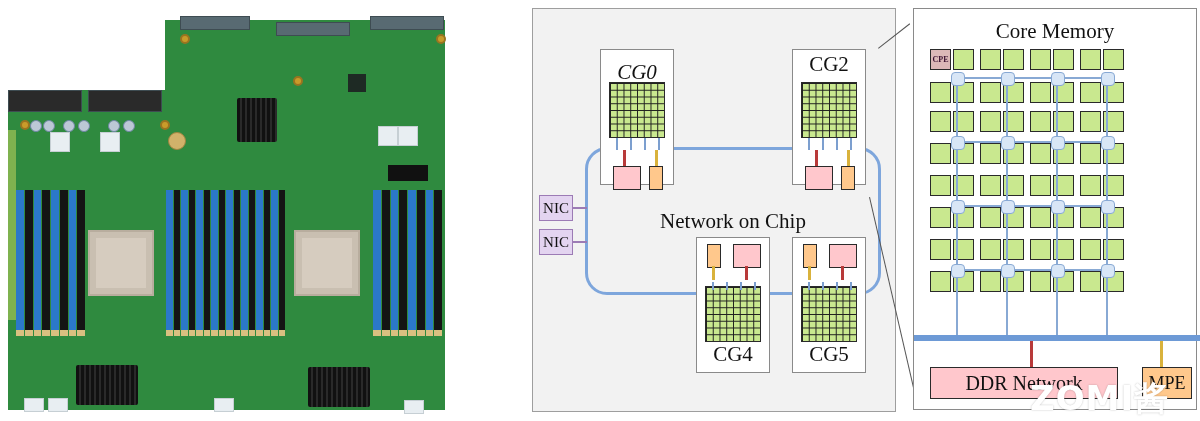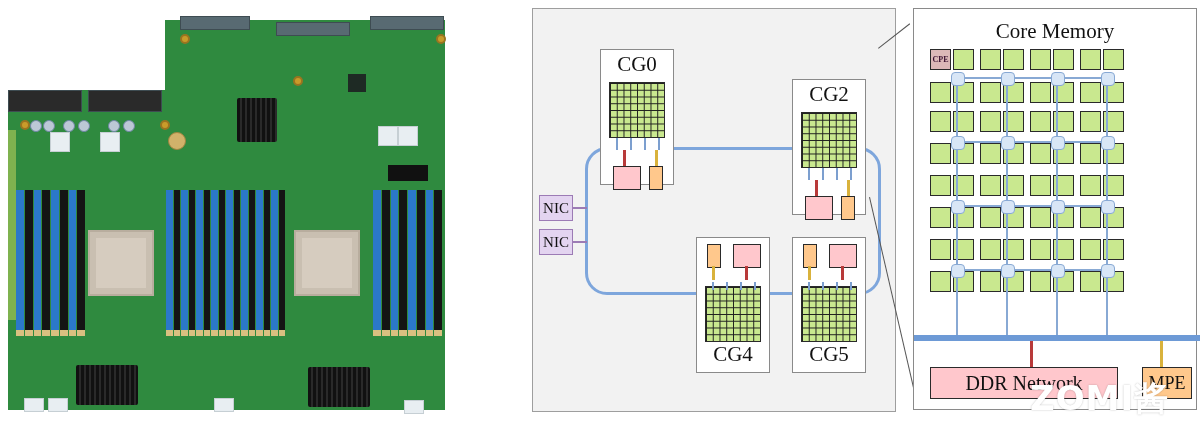--- a/index.html
+++ b/index.html
@@ -207,41 +207,42 @@
   <div class="abs heatsink" style="left:300px;top:357px;width:62px;height:40px;"></div>
   <div class="abs white-conn" style="left:16px;top:388px;width:18px;height:12px;"></div>
   <div class="abs white-conn" style="left:40px;top:388px;width:18px;height:12px;"></div>
   <div class="abs white-conn" style="left:206px;top:388px;width:18px;height:12px;"></div>
   <div class="abs white-conn" style="left:396px;top:390px;width:18px;height:12px;"></div>
 </div>
 
 <div id="chip-panel" class="abs">
 
   <div id="noc-ring" class="abs" style="left:52px;top:138px;width:290px;height:142px;"></div>
+  <div class="abs noc-label" style="left:55px;top:200px;width:290px;">Network on Chip</div>
 
   <div class="abs nic" style="left:6px;top:186px;">NIC</div>
   <div class="abs nic-link" style="left:40px;top:198px;"></div>
   <div class="abs nic" style="left:6px;top:220px;">NIC</div>
   <div class="abs nic-link" style="left:40px;top:232px;"></div>
 
   <div id="cg-top"></div>
   <div id="cg-bottom"></div>
 <div class="abs cg-box" style="left: 67px; top: 40px;">
-      <div class="abs cg-label" style="top: 2px;">CG0</div>
+      <div class="abs cg-label" style="top: 10px; font-style: italic;">CG0</div>
       <div class="abs mesh" style="left: 8px; top: 32px;"></div>
       <div class="abs vline-blue" style="left: 15px; top: 88px; height: 12px;"></div>
       <div class="abs vline-blue" style="left: 29px; top: 88px; height: 12px;"></div>
       <div class="abs vline-blue" style="left: 43px; top: 88px; height: 12px;"></div>
       <div class="abs vline-blue" style="left: 57px; top: 88px; height: 12px;"></div>
       <div class="abs vline-red" style="left: 22px; top: 100px; height: 16px;"></div>
       <div class="abs vline-gold" style="left: 54px; top: 100px; height: 16px;"></div>
       <div class="abs pink-box" style="left: 12px; top: 116px; width: 26px; height: 22px;"></div>
       <div class="abs orange-box" style="left: 48px; top: 116px; width: 12px; height: 22px;"></div>
     </div>
-    <div class="abs cg-box" style="left: 259px; top: 40px; margin-top: 30px;">
+    <div class="abs cg-box" style="left: 259px; top: 40px;">
       <div class="abs cg-label" style="top: 2px;">CG2</div>
       <div class="abs mesh" style="left: 8px; top: 32px;"></div>
       <div class="abs vline-blue" style="left: 15px; top: 88px; height: 12px;"></div>
       <div class="abs vline-blue" style="left: 29px; top: 88px; height: 12px;"></div>
       <div class="abs vline-blue" style="left: 43px; top: 88px; height: 12px;"></div>
       <div class="abs vline-blue" style="left: 57px; top: 88px; height: 12px;"></div>
       <div class="abs vline-red" style="left: 22px; top: 100px; height: 16px;"></div>
       <div class="abs vline-gold" style="left: 54px; top: 100px; height: 16px;"></div>
       <div class="abs pink-box" style="left: 12px; top: 116px; width: 26px; height: 22px;"></div>
       <div class="abs orange-box" style="left: 48px; top: 116px; width: 12px; height: 22px;"></div>

